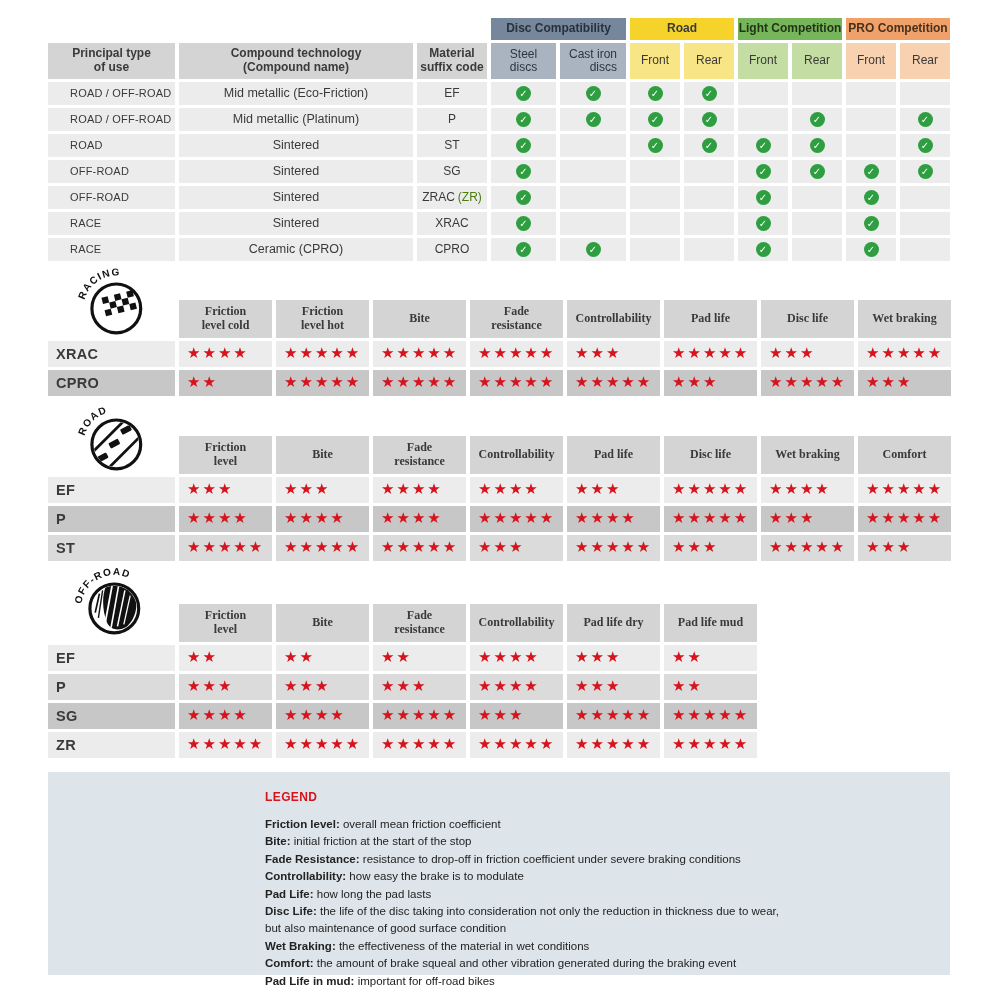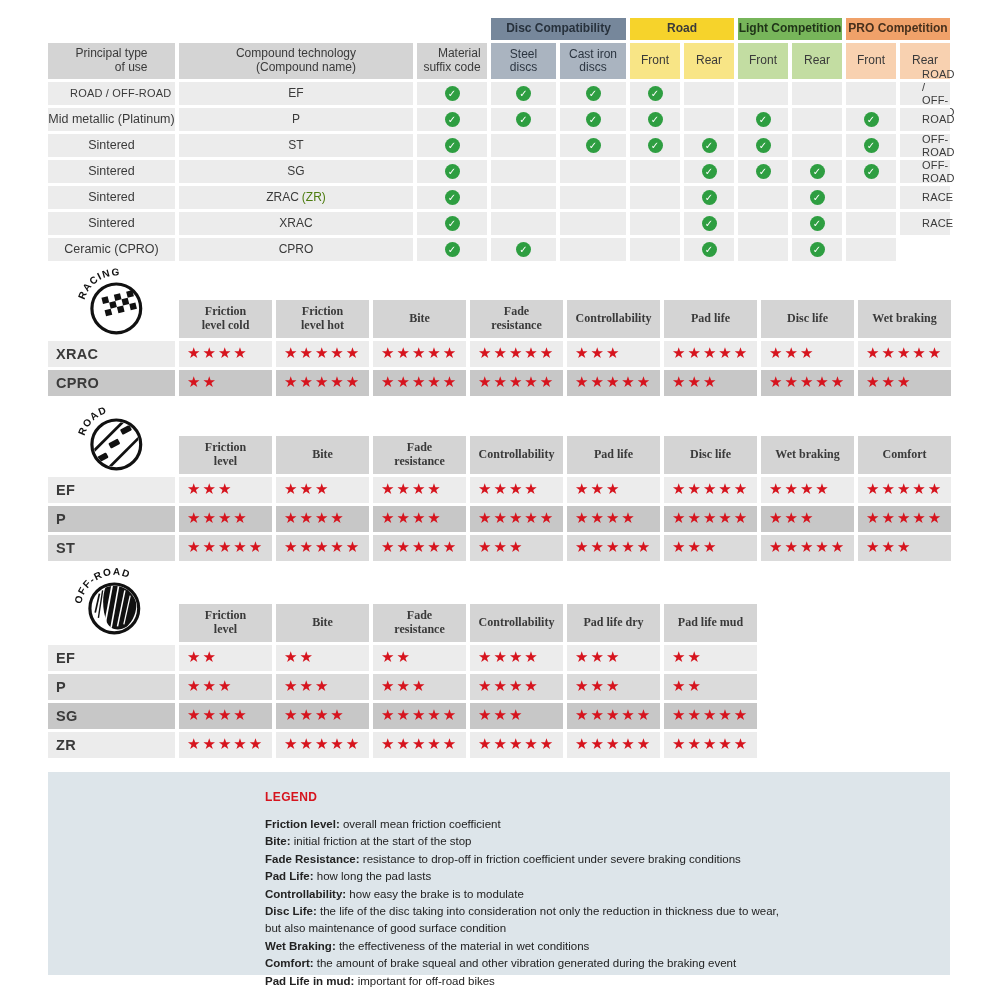--- a/index.html
+++ b/index.html
@@ -11,22 +11,22 @@
     grid-template-columns:127px 234px 70px 65px 66px 50px 50px 50px 50px 50px 50px;
     grid-template-rows:22px 36px;grid-auto-rows:23px;column-gap:4px;row-gap:3px;}
   .cell{display:flex;align-items:center;justify-content:center;background:var(--row-light);
         font-size:12px;line-height:1.15;}
   .corner{grid-column:1 / span 3;background:transparent;}
   .ghead{grid-column:span 2;font-weight:700;font-size:12px;}
   .g0{background:var(--slate);color:#27313c;}
   .g1{background:var(--road-yellow);color:#3a3a3a;}
   .g2{background:var(--green);color:#1f3317;}
   .g3{background:var(--orange);color:#47301c;}
-  .colhead{background:var(--header-cell);font-weight:400;font-size:12px;text-align:right;white-space:pre-line;}
-  .sub{font-size:12px;text-align:center;white-space:pre-line;line-height:1.1;}
+  .colhead{background:var(--header-cell);font-weight:700;font-size:12px;text-align:center;white-space:pre-line;}
+  .sub{font-size:12px;text-align:right;white-space:pre-line;line-height:1.1;}
   .s0{background:var(--slate-sub);color:#2c3540;}
   .s1{background:var(--road-yellow-sub);}
   .s2{background:var(--green-sub);}
   .s3{background:var(--orange-sub);}
   .use{justify-content:flex-start;padding-left:22px;font-size:11px;letter-spacing:.2px;}
   .compound{font-size:12.5px;}
   .code{font-size:12px;}
   .code-suffix{color:#4d7c0f;margin-left:3px;}
   .badge{width:15px;height:15px;border-radius:50%;background:var(--check-green);color:#fff;
          display:flex;align-items:center;justify-content:center;font-size:10px;font-weight:700;
@@ -85,20 +85,21 @@
     <div class="cell sub s0">Cast iron
 discs</div>
     <div class="cell sub s1">Front</div>
     <div class="cell sub s1">Rear</div>
     <div class="cell sub s2">Front</div>
     <div class="cell sub s2">Rear</div>
     <div class="cell sub s3">Front</div>
     <div class="cell sub s3">Rear</div>
 
   <div class="cell use">ROAD / OFF-ROAD</div>
+      <div class="cell compound">Mid metallic (Eco-Friction)</div>
       <div class="cell code">EF</div>
       <div class="cell chk">
         <span class="badge">✓</span>
       </div>
       <div class="cell chk">
         <span class="badge">✓</span>
       </div>
       <div class="cell chk">
         <span class="badge">✓</span>
       </div>
@@ -406,22 +407,22 @@
       <div class="cell stars shade-light">★★★★★</div>
       <div class="cell stars shade-light">★★★★★</div>
     </div>
 
   <div class="legend">
     <div class="legend-title">LEGEND</div>
     <div id="legend-items">
         <div class="legend-line"><span class="legend-term">Friction level:</span><span class="legend-desc"> overall mean friction coefficient</span></div>
         <div class="legend-line"><span class="legend-term">Bite:</span><span class="legend-desc"> initial friction at the start of the stop</span></div>
         <div class="legend-line"><span class="legend-term">Fade Resistance:</span><span class="legend-desc"> resistance to drop-off in friction coefficient under severe braking conditions</span></div>
+        <div class="legend-line"><span class="legend-term">Controllability:</span><span class="legend-desc"> how easy the brake is to modulate</span></div>
         <div class="legend-line"><span class="legend-term">Pad Life:</span><span class="legend-desc"> how long the pad lasts</span></div>
-        <div class="legend-line"><span class="legend-term">Controllability:</span><span class="legend-desc"> how easy the brake is to modulate</span></div>
         <div class="legend-line"><span class="legend-term">Disc Life:</span><span class="legend-desc"> the life of the disc taking into consideration not only the reduction in thickness due to wear,
 but also maintenance of good surface condition</span></div>
         <div class="legend-line"><span class="legend-term">Wet Braking:</span><span class="legend-desc"> the effectiveness of the material in wet conditions</span></div>
         <div class="legend-line"><span class="legend-term">Comfort:</span><span class="legend-desc"> the amount of brake squeal and other vibration generated during the braking event</span></div>
         <div class="legend-line"><span class="legend-term">Pad Life in mud:</span><span class="legend-desc"> important for off-road bikes</span></div>
       </div>
   </div>
 
 </div>
 

